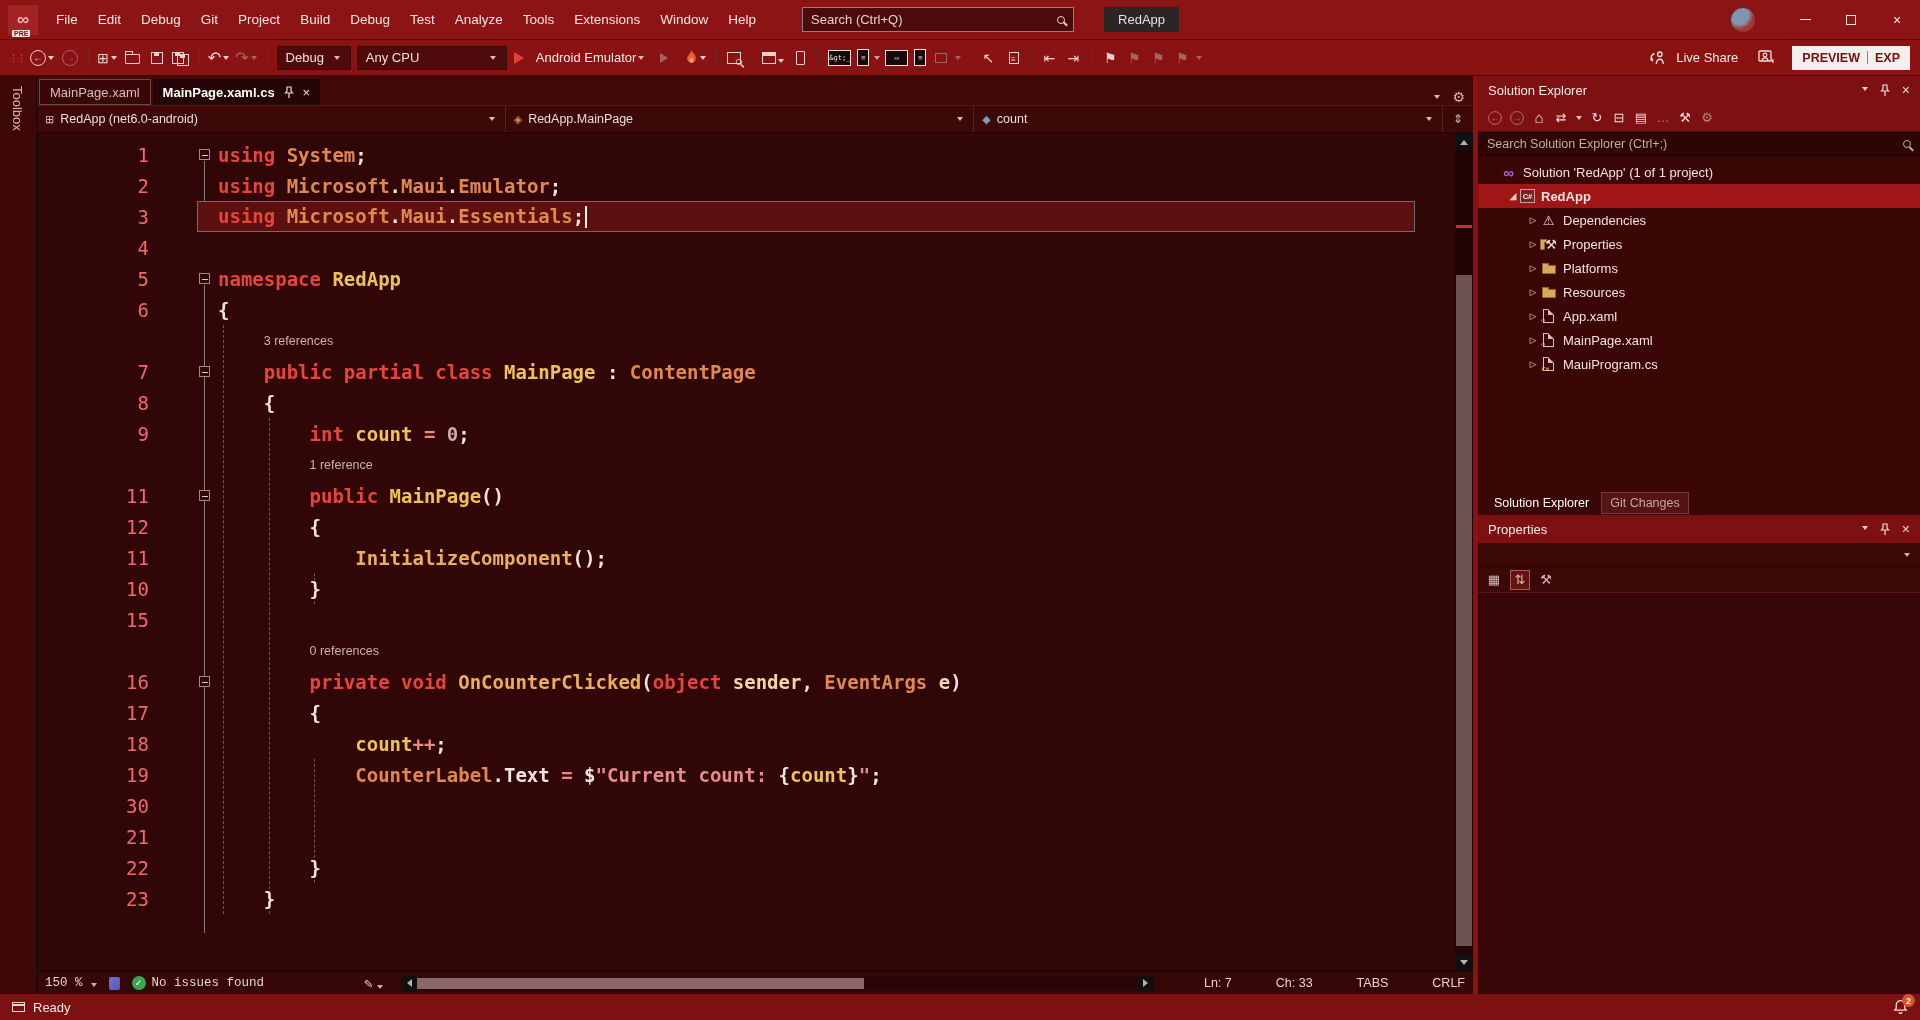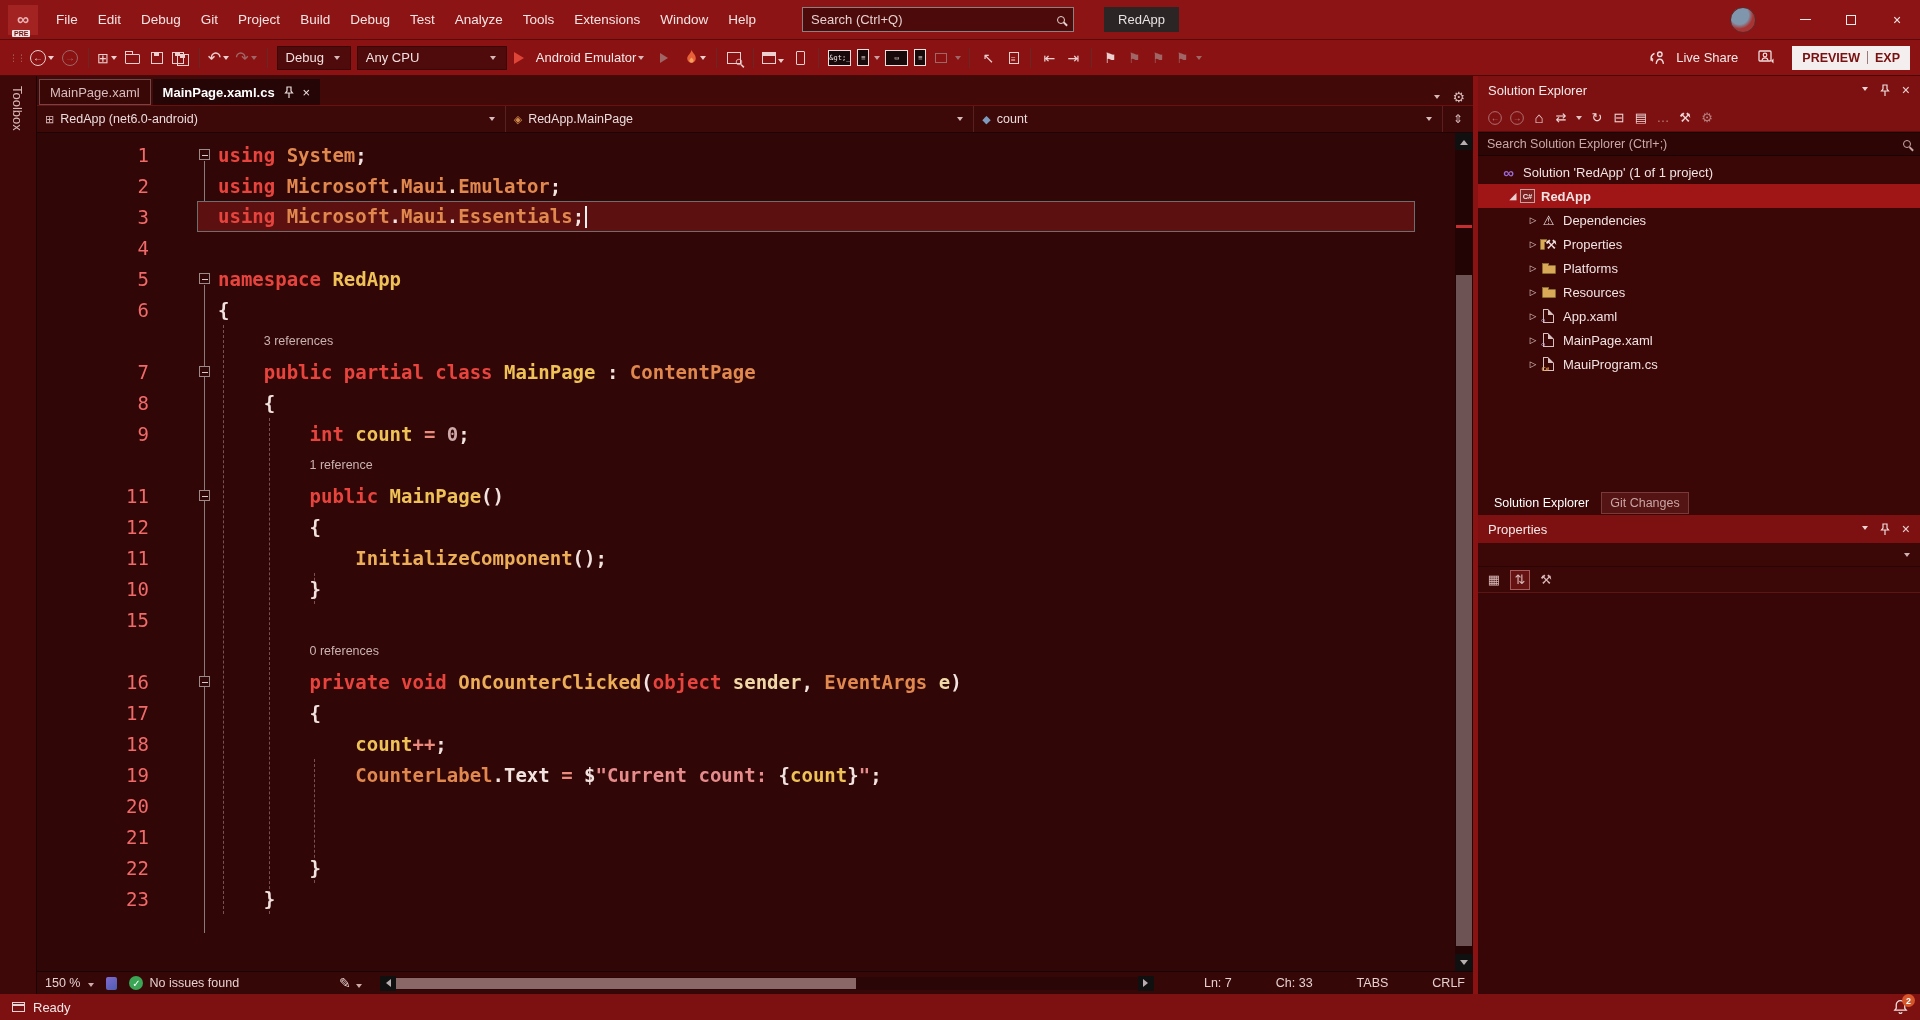--- a/index.html
+++ b/index.html
@@ -106,21 +106,21 @@
   .vsb { position:absolute; top:0; right:0; width:18px; bottom:0; background:#230404; }
   .vsb .btn { position:absolute; left:0; width:18px; height:17px; background:#111010; display:flex; align-items:center; justify-content:center; }
   .vsb .up { top:0; } .vsb .down { bottom:0; }
   .tri-up { width:0; height:0; border:4px solid transparent; border-bottom:5px solid #b8b0b0; margin-bottom:3px; }
   .tri-down { width:0; height:0; border:4px solid transparent; border-top:5px solid #b8b0b0; margin-top:3px; }
   .vsb .mark { position:absolute; left:1px; right:1px; top:11%; height:3px; background:#c62f2f; }
   .vsb .thumb { position:absolute; left:1px; right:1px; top:17%; bottom:25px; background:#6d5353; }
 
   
   .editor-status { height:23px; background:#350707; border-top:1px solid #1a0303; display:flex; align-items:center; font-size:12.5px; color:#e8d0d0; padding:0 8px; }
-  .es-item { display:flex; align-items:flex-end; margin-right:10px; }
+  .es-item { display:flex; align-items:flex-end; margin-right:10px;font-family:Liberation Mono, monospace; }
   .hsb { flex:1; height:15px; display:flex; align-items:center; margin:0 6px; }
   .hsb .btn { width:16px; height:15px; background:#111010; display:flex; align-items:center; justify-content:center; }
   .tri-left { width:0; height:0; border:4px solid transparent; border-right:5px solid #b8b0b0; margin-right:3px; }
   .tri-right { width:0; height:0; border:4px solid transparent; border-left:5px solid #b8b0b0; margin-left:3px; }
   .hsb .track { flex:1; height:13px; background:#2a0606; position:relative; }
   .hsb .thumb { position:absolute; left:0; top:1px; bottom:1px; width:62%; background:#8a6868; }
   .es-right { display:flex; }
   .es-right span { margin-left:44px; }
   .checkcirc { width:14px; height:14px; border-radius:50%; background:#3aa655; color:#fff; font-size:10px;
     display:inline-flex; align-items:center; justify-content:center; margin-right:6px; }
@@ -493,21 +493,21 @@
             <span class="lnum">18</span>
             <span class="gutter"></span>
             <span class="codetext" style="padding-left: 137.28px;"><span class="tk-cls">count</span><span class="tk-op">++</span><span class="tk-pln">;</span></span>
           </div>
           <div class="row">
             <span class="lnum">19</span>
             <span class="gutter"></span>
             <span class="codetext" style="padding-left: 137.28px;"><span class="tk-typ">CounterLabel</span><span class="tk-pln">.Text</span><span class="tk-op"> = </span><span class="tk-pln">$</span><span class="tk-str">"Current count: </span><span class="tk-pln">{</span><span class="tk-cls">count</span><span class="tk-pln">}</span><span class="tk-str">"</span><span class="tk-pln">;</span></span>
           </div>
           <div class="row">
-            <span class="lnum">20</span>
+            <span class="lnum">30</span>
             <span class="gutter"></span>
             <span class="codetext" style="padding-left: 137.28px;"></span>
           </div>
           <div class="row">
             <span class="lnum">21</span>
             <span class="gutter"></span>
           </div>
           <div class="row">
             <span class="lnum">22</span>
             <span class="gutter"></span>

